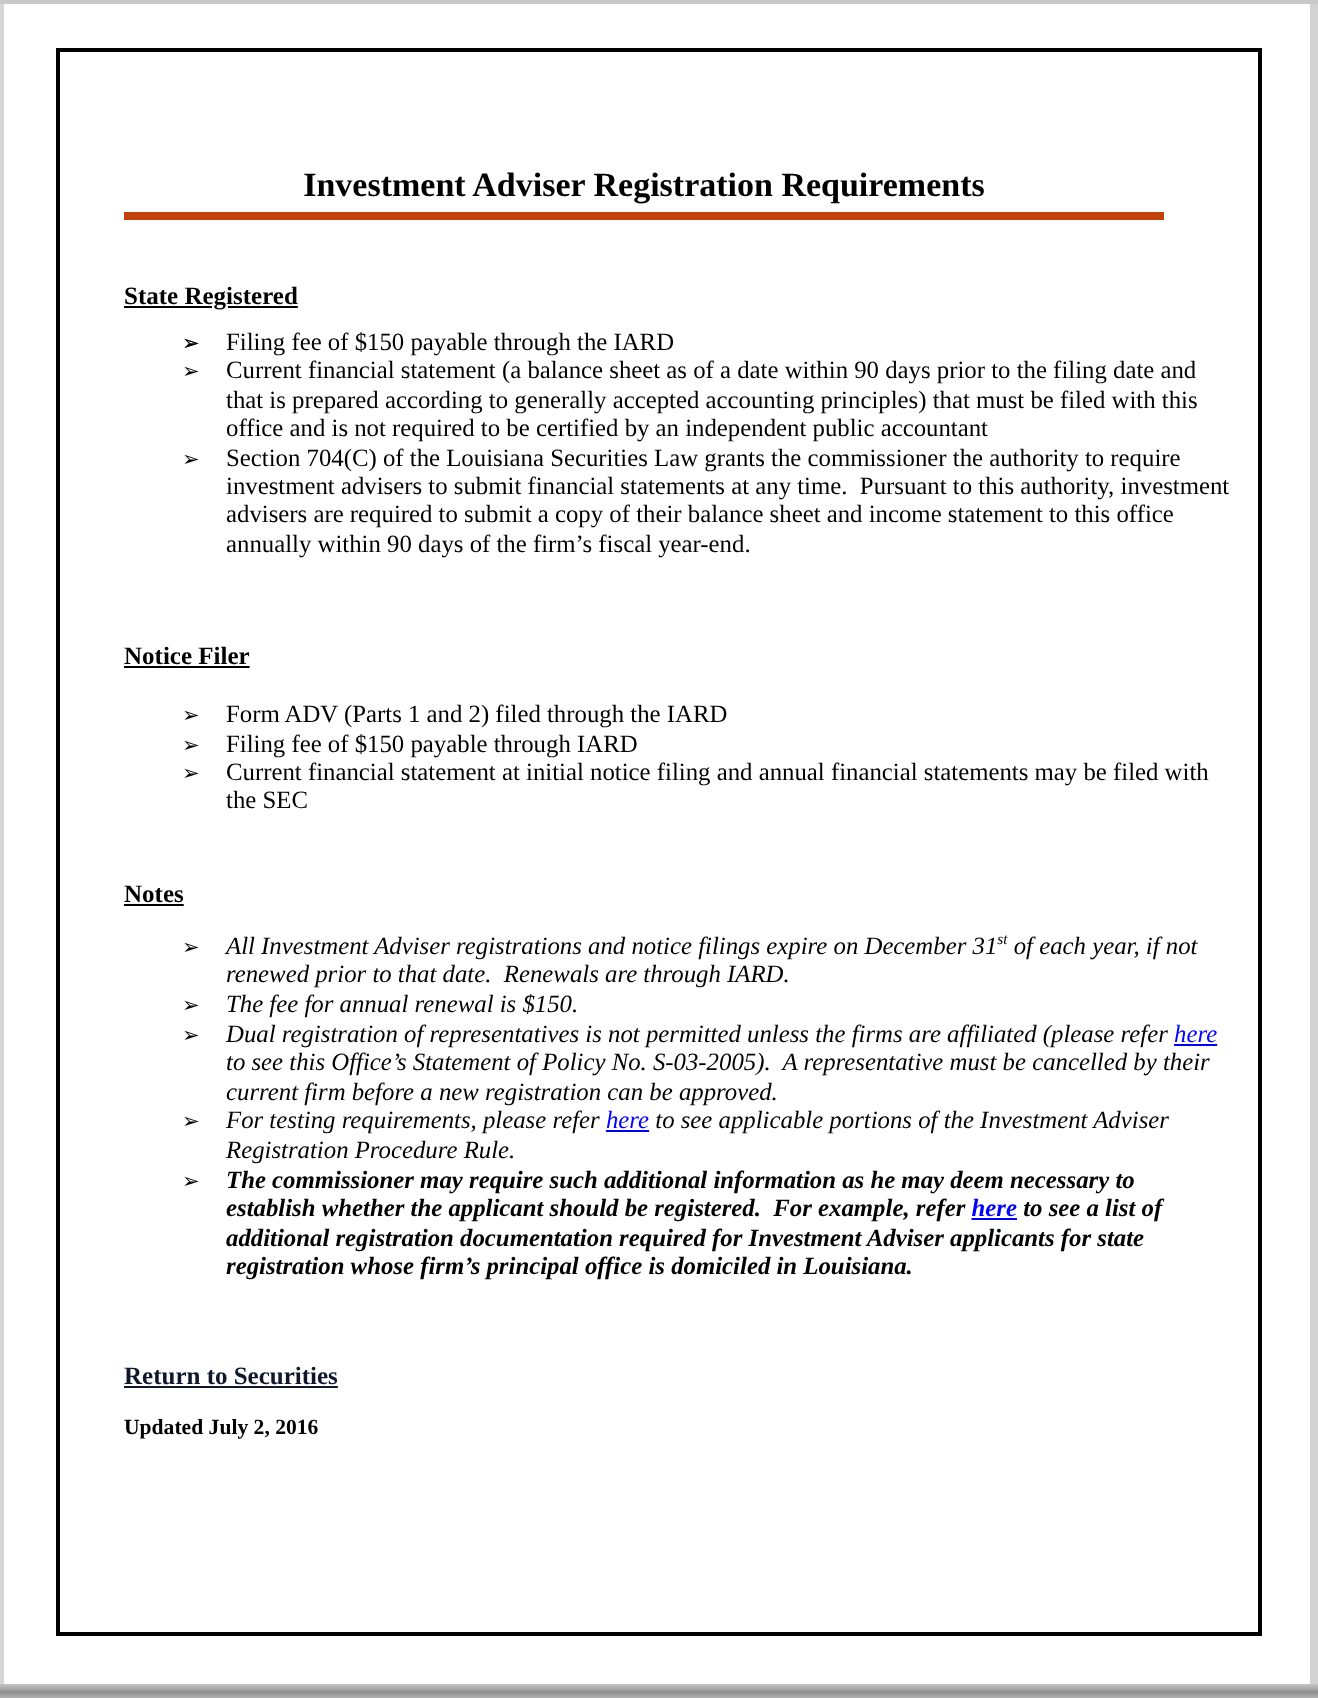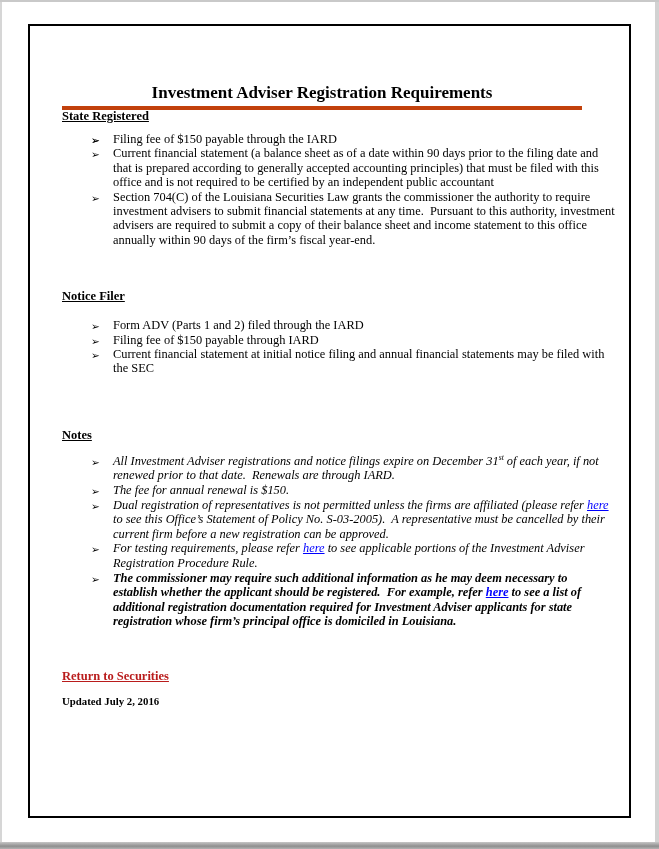--- a/index.html
+++ b/index.html
@@ -44,23 +44,23 @@
   }
 
   .section-heading {
     margin: 0;
     font-size: 12.5px;
     line-height: 13px;
     font-weight: bold;
     text-decoration: underline;
     white-space: pre-wrap;
   }
-  .mt-first  { }
+  .mt-first  { margin-top: 32px; }
   .mt-notice { margin-top: 43px; }
-  .mt-notes  { margin-top: 53px; }
+  .mt-notes  { margin-top: 33px; }
 
   ul.bullets {
     list-style: none;
     margin: 9px 0 0 0;
     padding: 0;
     font-size: 12.4px;
     line-height: 14.4px;
   }
   ul.bullets.mt-lg { margin-top: 15px; }
   ul.bullets.notes { margin-top: 12px; line-height: 14.6px; }
@@ -84,21 +84,21 @@
   li sup { font-size: 0.62em; line-height: 0; vertical-align: super; font-family: Liberation Serif, serif; }
   a.here-link { color: var(--link-color, #0000FF); text-decoration: underline; }
 
   .return-link {
     display: inline-block;
     margin-top: 40px;
     font-size: 12.5px;
     line-height: 14px;
     font-weight: bold;
     text-decoration: underline;
-    color: #b91c1c;
+    color: #0f172a;
     white-space: pre-wrap;
   }
   .updated {
     margin: 11px 0 0 0;
     font-size: 10.8px;
     line-height: 13px;
     font-weight: bold;
     white-space: pre-wrap;
   }
 </style>

